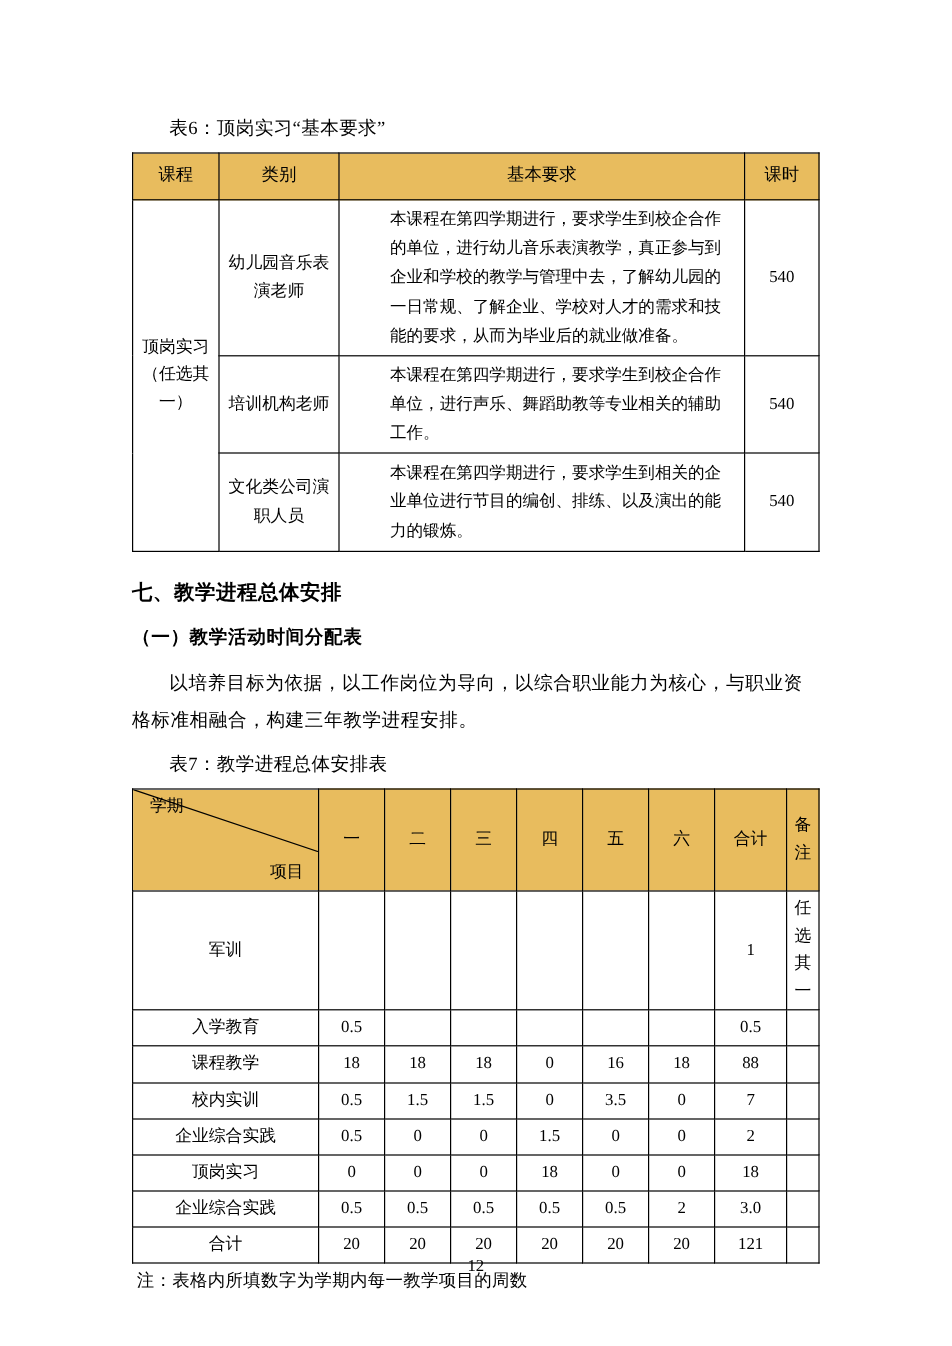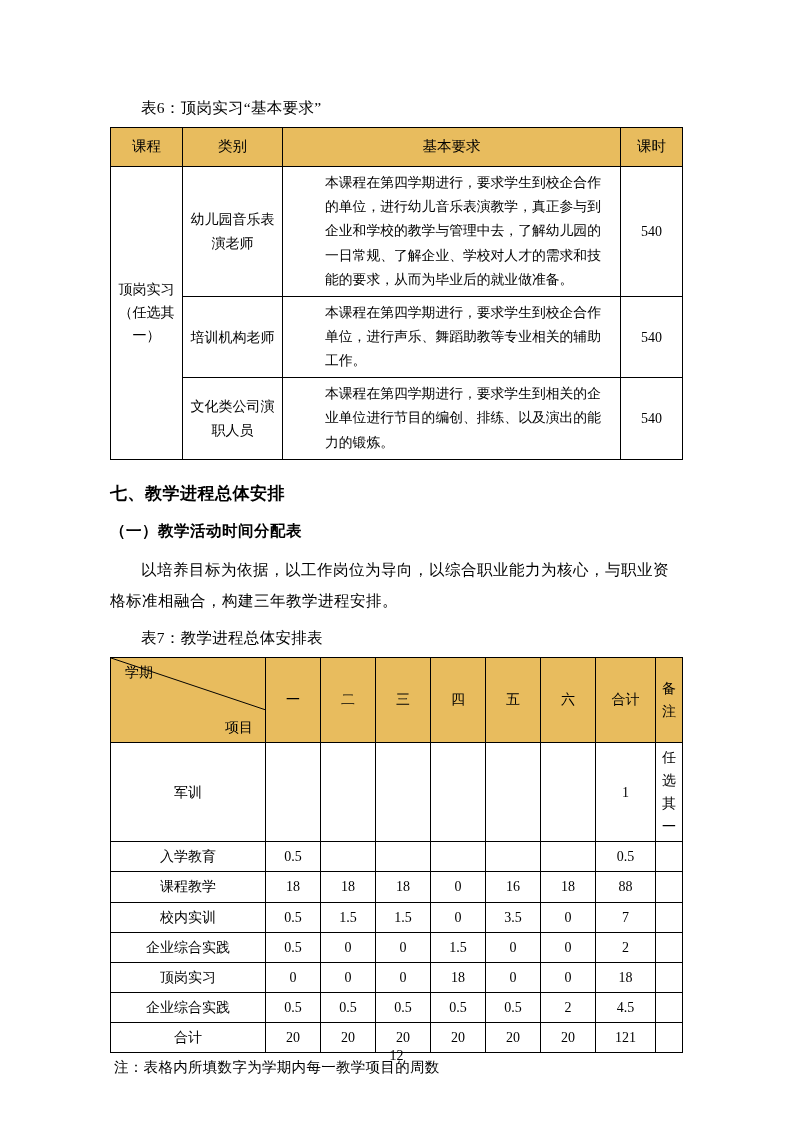--- a/index.html
+++ b/index.html
@@ -291,21 +291,21 @@
       </tr>
 
       <tr>
         <td class="rowlabel">企业综合实践</td>
         <td>0.5</td>
         <td>0.5</td>
         <td>0.5</td>
         <td>0.5</td>
         <td>0.5</td>
         <td>2</td>
-        <td>4.5</td>
+        <td>3.0</td>
         <td></td>
       </tr>
 
       <tr>
         <td class="rowlabel">合计</td>
         <td>20</td>
         <td>20</td>
         <td>20</td>
         <td>20</td>
         <td>20</td>

